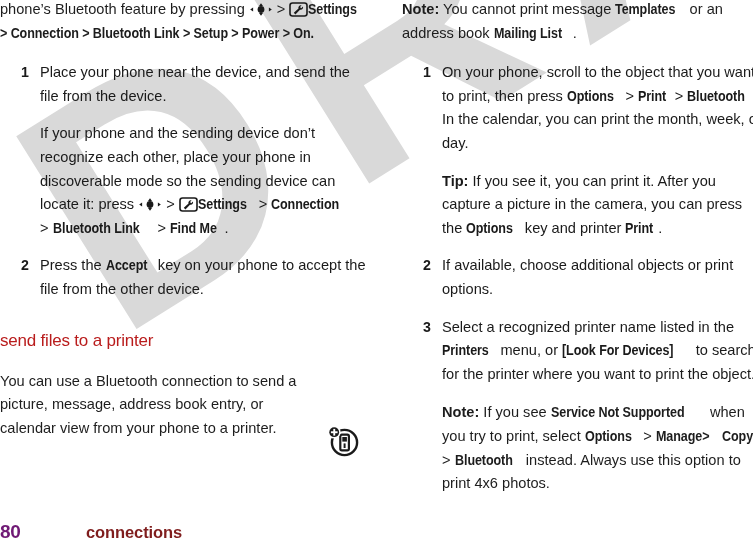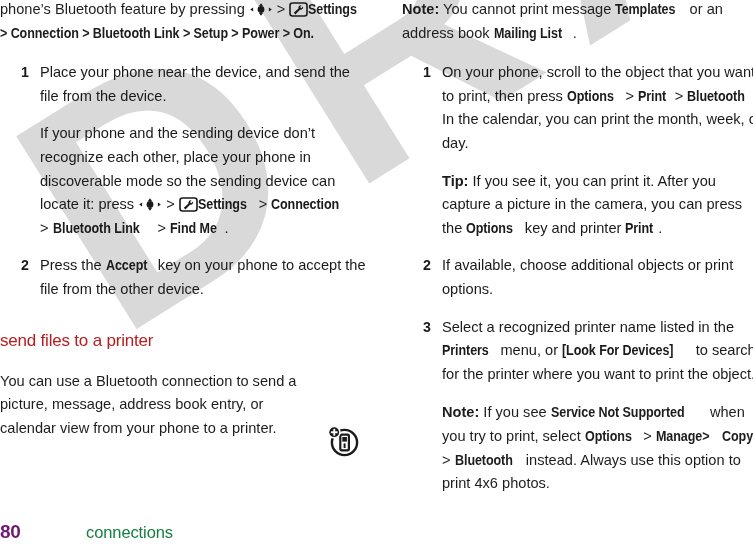--- a/index.html
+++ b/index.html
@@ -134,22 +134,22 @@
   #footer .pg {
     font-size:19px;
     font-weight:bold;
     color:#701a75;
     width:86px;
     display:inline-block;
     letter-spacing:-0.4px;
   }
   #footer .sec {
     font-size:16.5px;
-    font-weight:400;
-    color:#15803d;
+    font-weight:700;
+    color:#7f1d1d;
     letter-spacing:-0.1px;
   }
 </style>
 </head>
 <body>
 
 <div id="page">
 
   <div id="watermark">
     <div class="wm-text">DRAFT</div>

